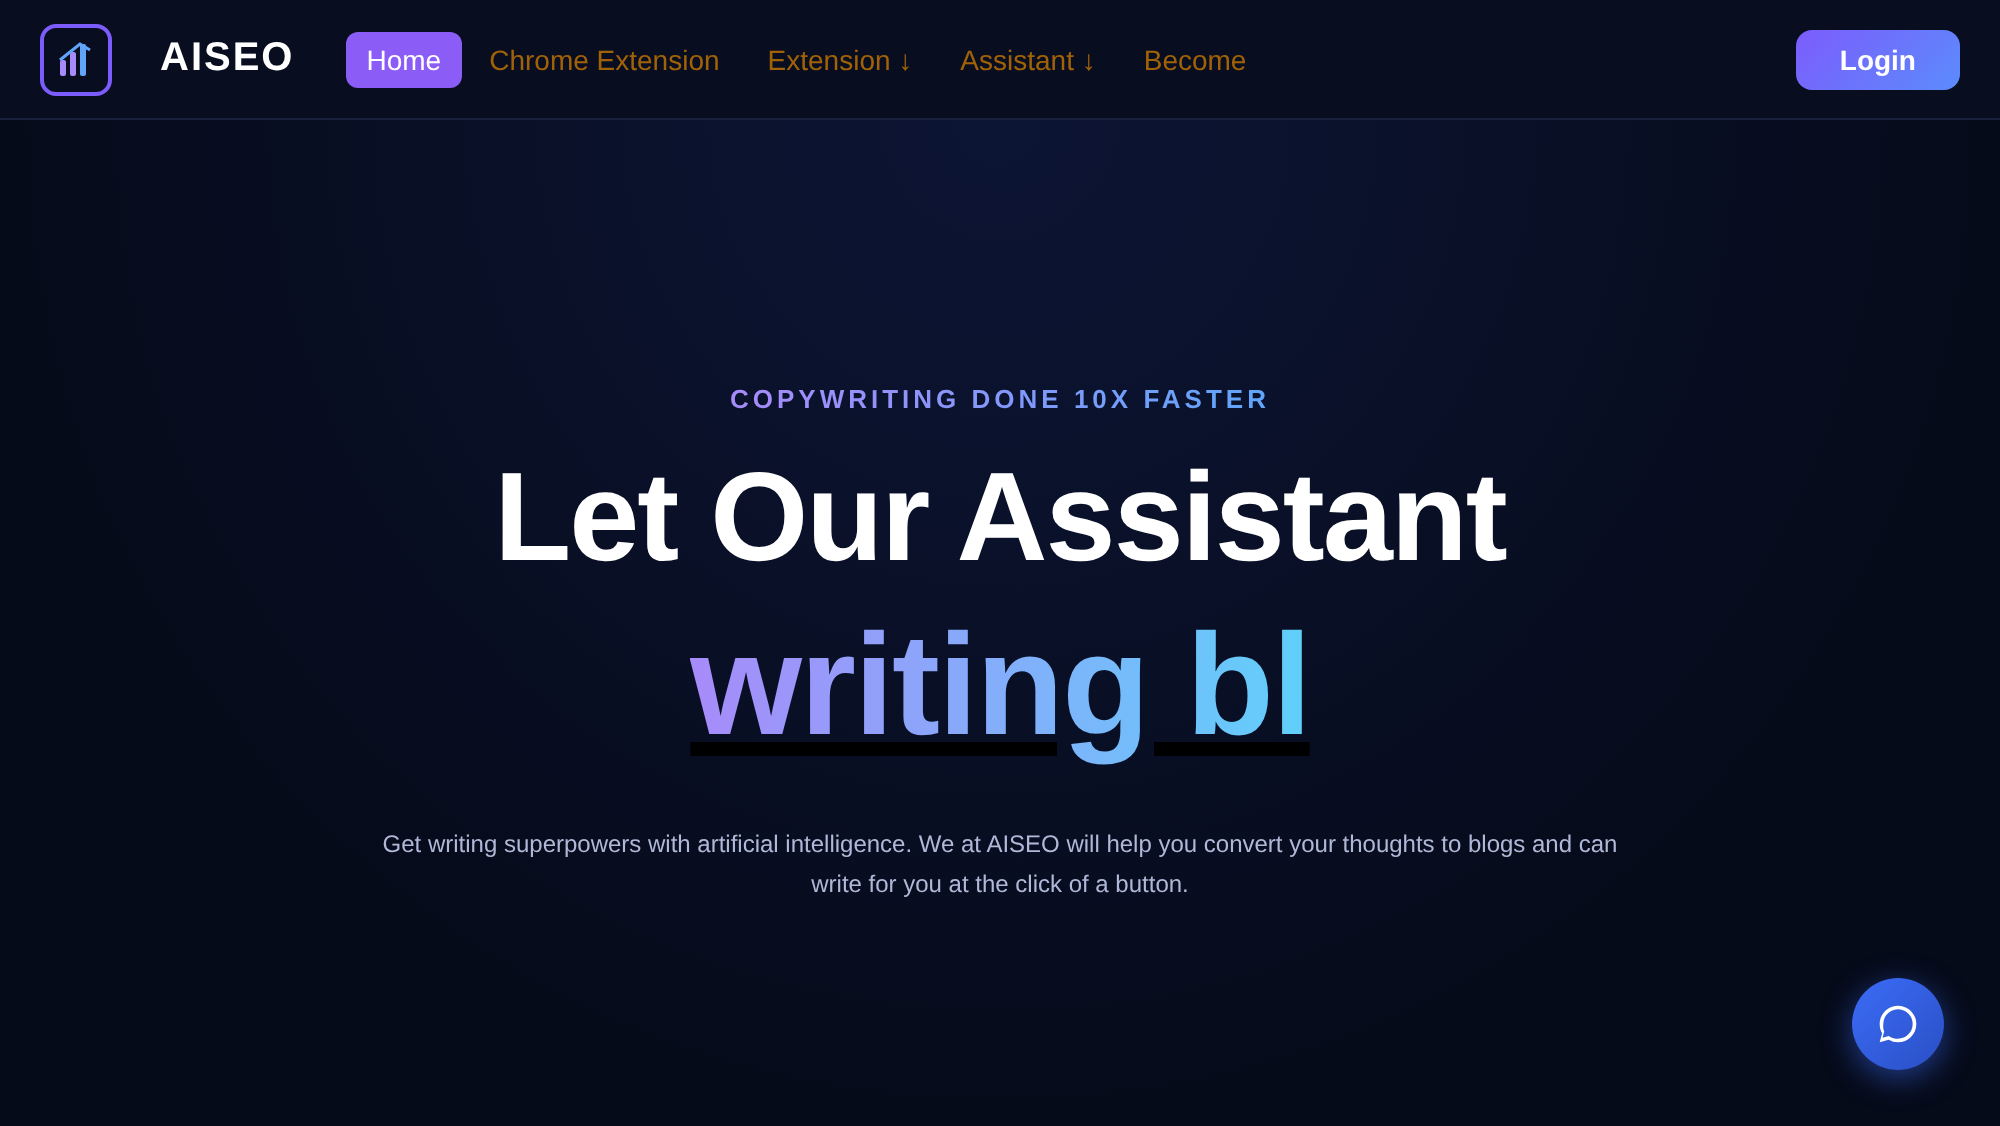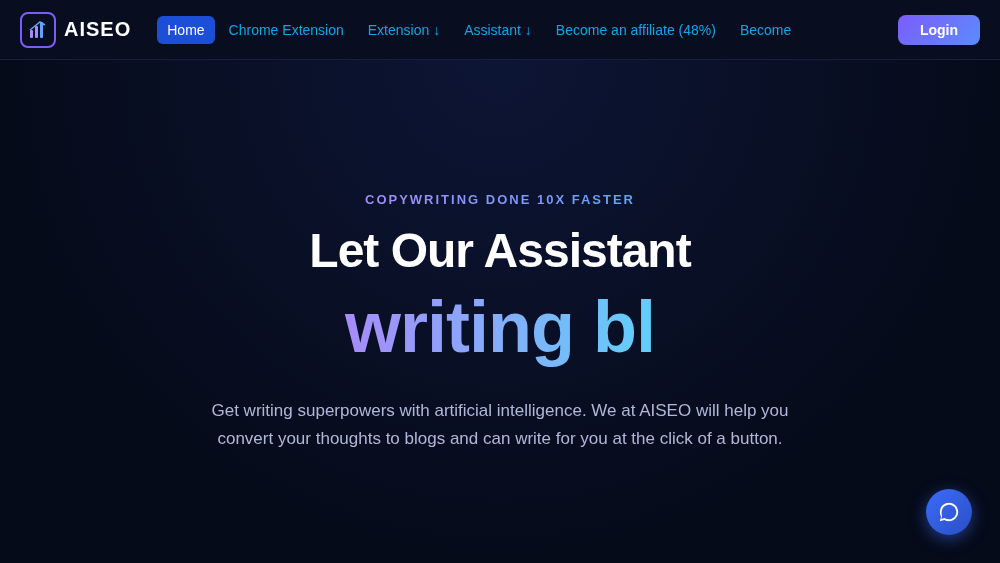--- a/index.html
+++ b/index.html
@@ -25,21 +25,21 @@
       padding: 0 20px;
       gap: 10px;
       border-bottom: 1px solid #1a2040;
       position: relative;
       z-index: 10;
     }
 
     .logo-container {
       display: flex;
       align-items: center;
-      gap: 8px;
+      gap: 24px;
       margin-right: 16px;
     }
 
     .logo-icon {
       width: 36px;
       height: 36px;
       border: 2px solid #7c5cfc;
       border-radius: 8px;
       display: flex;
       align-items: center;
@@ -60,31 +60,31 @@
     }
 
     .nav-links {
       display: flex;
       align-items: center;
       gap: 4px;
       flex: 1;
     }
 
     .nav-link {
-      color: #0ea5e9;
+      color: #a16207;
       font-size: 14px;
       padding: 6px 10px;
       border-radius: 6px;
       cursor: pointer;
       white-space: nowrap;
       text-decoration: none;
     }
 
     .nav-link.active {
-      background-color: #1d4ed8;
+      background-color: #8b5cf6;
       color: #ffffff;
     }
 
     .nav-right {
       display: flex;
       align-items: center;
       gap: 12px;
       margin-left: auto;
     }
 
@@ -119,45 +119,46 @@
       background: linear-gradient(90deg, #a78bfa, #60a5fa);
       -webkit-background-clip: text;
       -webkit-text-fill-color: transparent;
       background-clip: text;
       margin-bottom: 18px;
       text-transform: uppercase;
       margin-top: 22px;
     }
 
     .hero-title-white {
-      font-size: 48px;
+      font-size: 63px;
       font-weight: 800;
       color: #ffffff;
       line-height: 1.1;
       letter-spacing: -1px;
       margin-bottom: 10px;
     }
 
     .hero-animated-line {
       font-size: 72px;
       font-weight: 800;
       line-height: 1.1;
       letter-spacing: -1px;
       margin-bottom: 30px;
+      text-decoration: underline;
     }
 
     .animated-text {
       background: linear-gradient(90deg, #a78bfa 0%, #60d0fa 100%);
       -webkit-background-clip: text;
       -webkit-text-fill-color: transparent;
       background-clip: text;
     }
 
     .hero-description {
-      font-size: 17px;
+      font-size: 12px;
       color: #b0b8d8;
       max-width: 620px;
       line-height: 1.65;
     }
 
     
     .chat-bubble {
       position: absolute;
       bottom: 28px;
       right: 28px;
@@ -192,21 +193,20 @@
       </svg>
     </div>
     <span class="logo-text">AISEO</span>
   </div>
 
   <div class="nav-links">
     <a class="nav-link active">Home</a>
     <a class="nav-link">Chrome Extension</a>
     <a class="nav-link">Extension ↓</a>
     <a class="nav-link">Assistant ↓</a>
-    <a class="nav-link">Become an affiliate (48%)</a>
     <a class="nav-link">Become</a>
   </div>
 
   <div class="nav-right">
     <button class="login-btn">Login</button>
 
   </div>
 </nav>
 
 <section class="hero">

